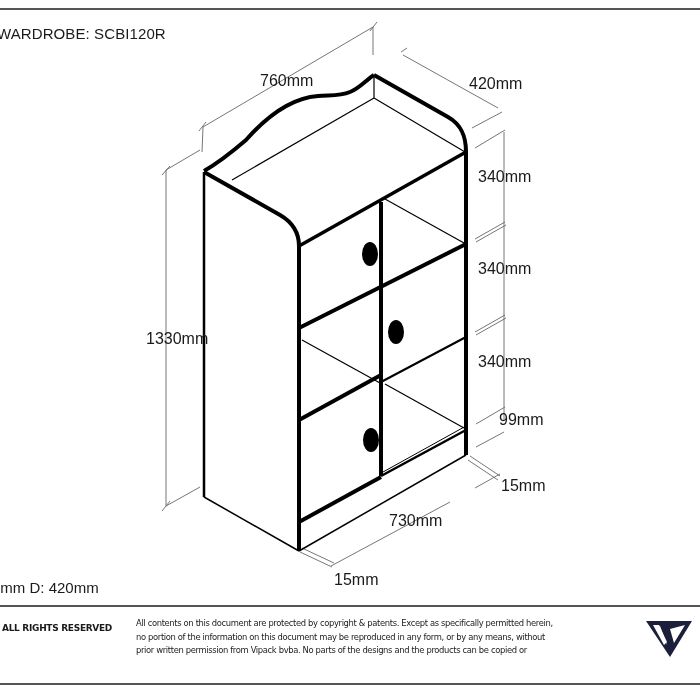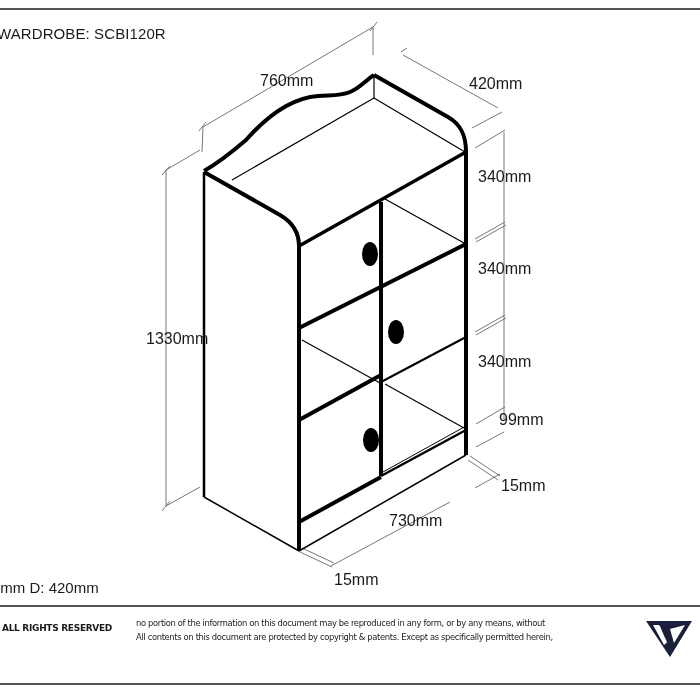--- a/index.html
+++ b/index.html
@@ -115,22 +115,23 @@
 <div class="dim" style="left:389px; top:512px;text-align:right;">730mm</div>
 <div class="dim" style="left:334px; top:571px;">15mm</div>
 
 <div class="spec">5mm D: 420mm</div>
 
 <div class="hr" style="top:605px;"></div>
 
 <div class="rights">ALL RIGHTS RESERVED</div>
 
 <div class="legal">
+  <div>All contents on this document are protected by copyright &amp; patents. Except as specifically permitted herein,</div>
   <div>no portion of the information on this document may be reproduced in any form, or by any means, without</div>
-  <div>All contents on this document are protected by copyright &amp; patents. Except as specifically permitted herein,</div>
+  <div>prior written permission from Vipack bvba. No parts of the designs and the products can be copied or</div>
 </div>
 
 <svg class="logo" viewBox="0 0 50 42">
   <g fill="#1b1f3b">
 
     <path d="M2,4 L48,4 L26,40 Z M12,9 L23,28 L23,28 L16,9 Z"></path>
   </g>
   <g fill="#ffffff">
     <path d="M9,8 L15,8 L23,25 L20,28 Z"></path>
     <path d="M26,12 L41,8 L30,26 Z"></path>

